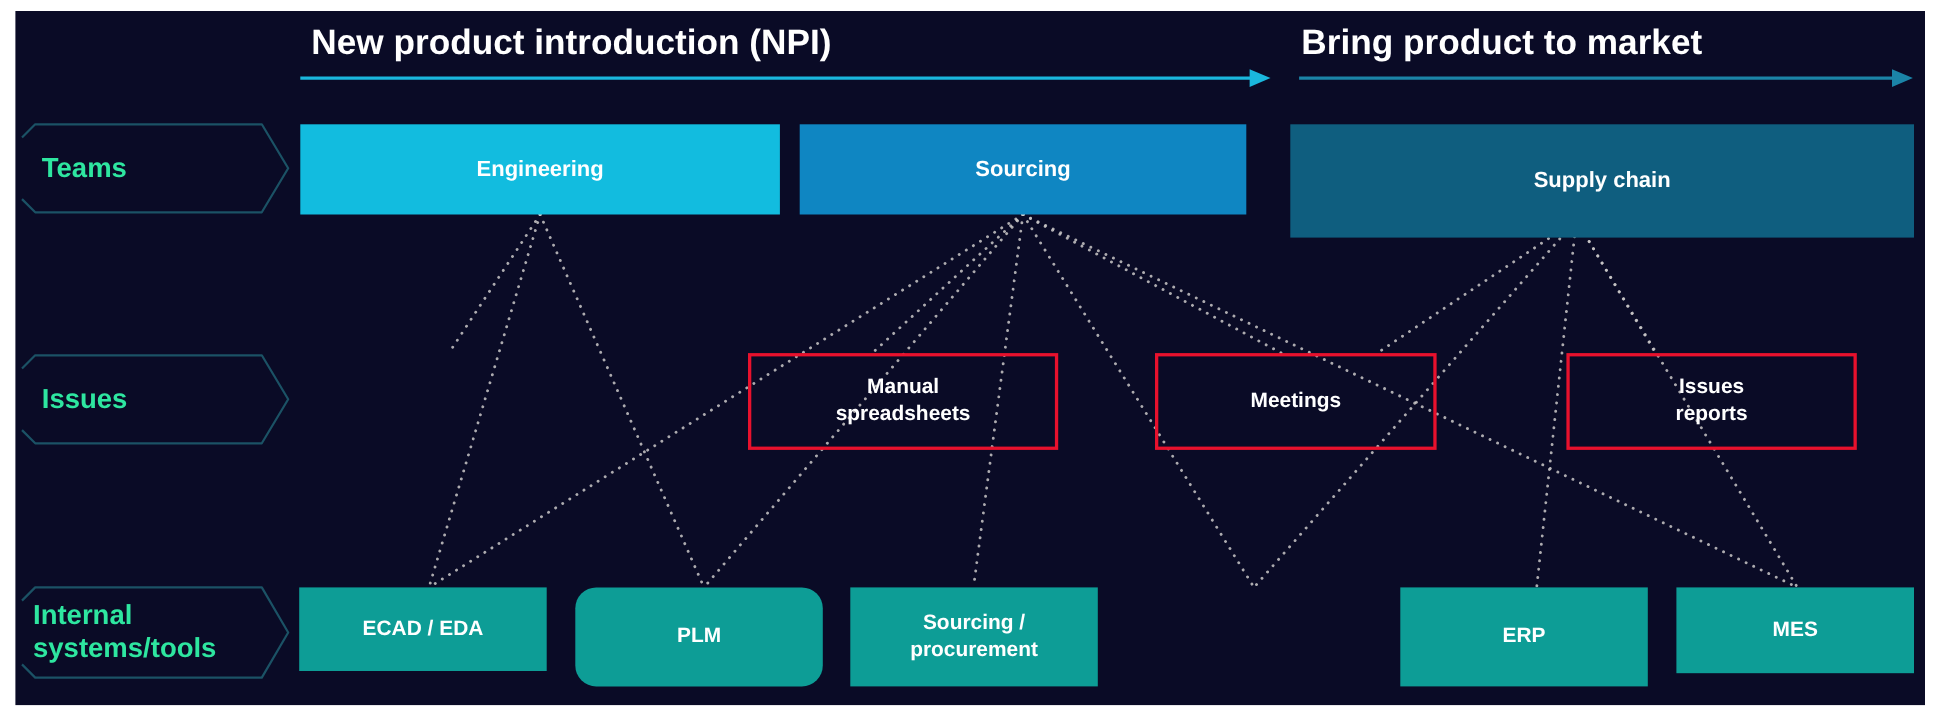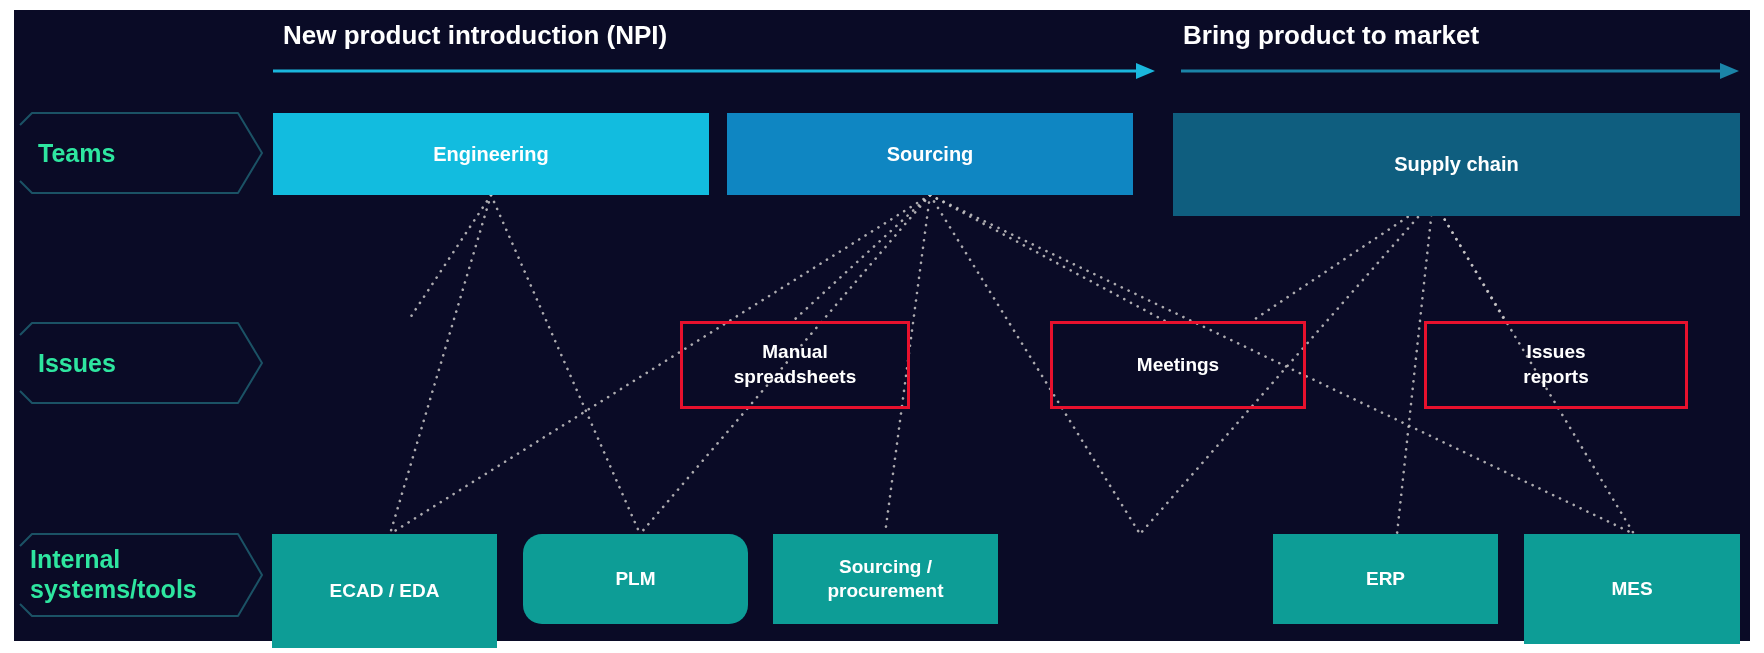--- a/index.html
+++ b/index.html
@@ -7,21 +7,21 @@
     position:relative;width:1764px;height:653px;background:var(--frame,#fff);
     font-family:"Liberation Sans", sans-serif;overflow:hidden;
   }
   #canvas{
     position:absolute;left:14px;top:10px;right:14px;bottom:12px;
     background:var(--background,#0a0a24);z-index:0;
   }
   #layer{position:absolute;left:0;top:0;z-index:1;pointer-events:none;}
   .abs{position:absolute;box-sizing:border-box;z-index:2;}
   .phase-title{
-    color:var(--title_text,#fff);font-weight:bold;font-size:26px;letter-spacing:0;
+    color:var(--title_text,#fff);font-weight:bold;font-size:32px;letter-spacing:0;
     white-space:nowrap;
   }
   .team-box,.sys-box{
     display:flex;align-items:center;justify-content:center;text-align:center;
     color:var(--box_text,#fff);font-weight:bold;
   }
   .team-box{font-size:20px;}
   .sys-box{background:var(--systems_box,#0d9d96);font-size:19px;white-space:pre-line;line-height:1.25;}
   .issue-box{
     display:flex;align-items:center;justify-content:center;text-align:center;
@@ -85,41 +85,41 @@
   <div class="abs team-box" style="left:273px;top:113px;width:436px;height:82px;background:var(--engineering_box);">
     <span>Engineering</span>
   </div>
   <div class="abs team-box" style="left:727px;top:113px;width:406px;height:82px;background:var(--sourcing_box);">
     <span>Sourcing</span>
   </div>
   <div class="abs team-box" style="left:1173px;top:113px;width:567px;height:103px;background:var(--supply_chain_box);justify-content:center;">
     <span>Supply chain</span>
   </div>
 
-  <div class="abs issue-box" style="left:680px;top:321px;width:230px;height:88px;">
+  <div class="abs issue-box" style="left:680px;top:321px;width:282px;height:88px;">
     <span>Manual
 spreadsheets</span>
   </div>
   <div class="abs issue-box" style="left:1050px;top:321px;width:256px;height:88px;">
     <span>Meetings</span>
   </div>
   <div class="abs issue-box" style="left:1424px;top:321px;width:264px;height:88px;">
     <span>Issues
 reports</span>
   </div>
 
-  <div class="abs sys-box" style="left:272px;top:534px;width:225px;height:114px;align-items:center;">
+  <div class="abs sys-box" style="left:272px;top:534px;width:225px;height:76px;align-items:center;">
     <span>ECAD / EDA</span>
   </div>
   <div class="abs sys-box" style="left:523px;top:534px;width:225px;height:90px;border-radius:19px;">
     <span>PLM</span>
   </div>
   <div class="abs sys-box" style="left:773px;top:534px;width:225px;height:90px;">
     <span>Sourcing /
 procurement</span>
   </div>
   <div class="abs sys-box" style="left:1273px;top:534px;width:225px;height:90px;">
     <span>ERP</span>
   </div>
-  <div class="abs sys-box" style="left:1524px;top:534px;width:216px;height:110px;">
+  <div class="abs sys-box" style="left:1524px;top:534px;width:216px;height:78px;">
     <span>MES</span>
   </div>
 </div>
 
 </body></html>

